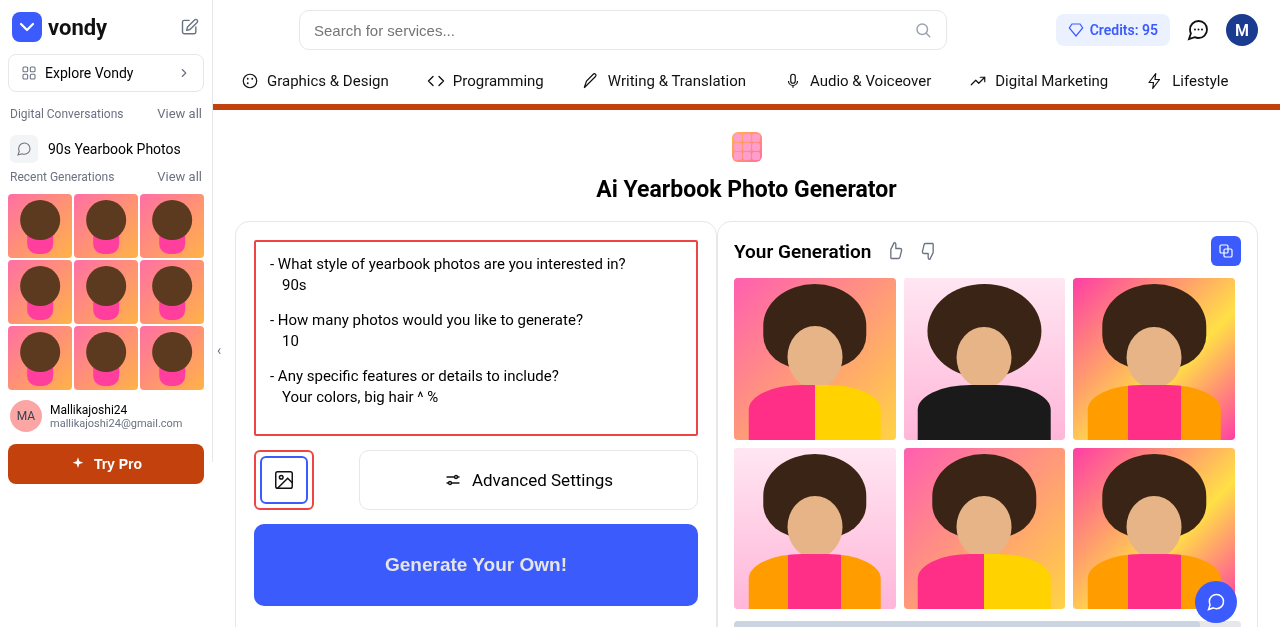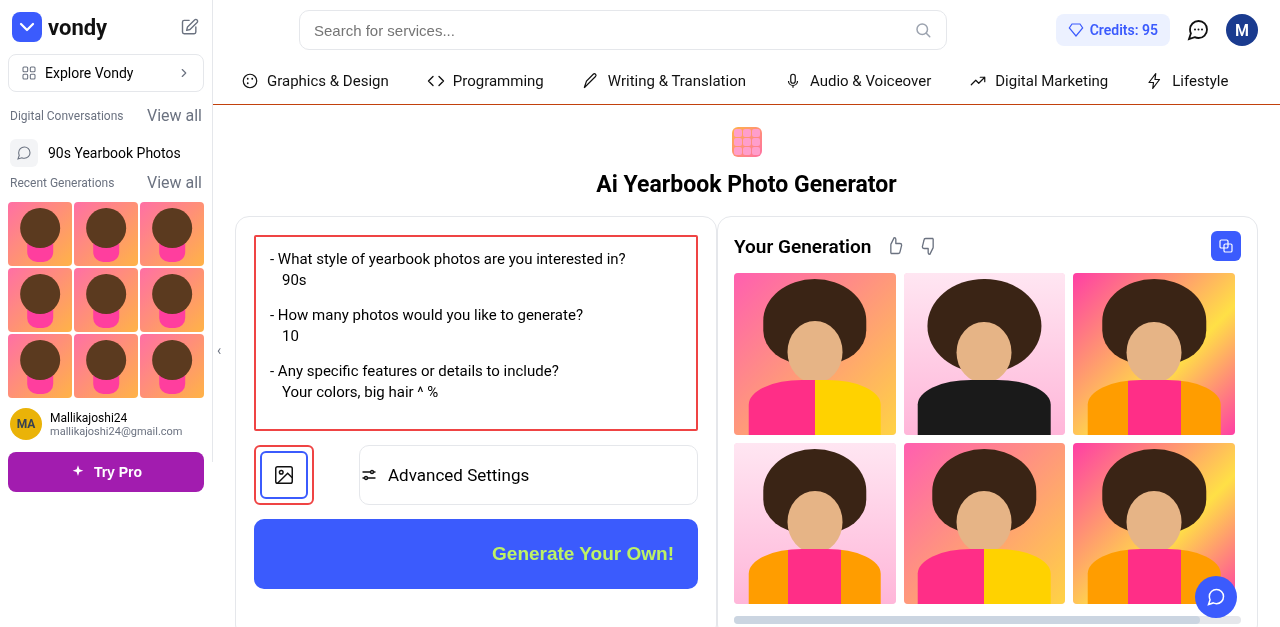--- a/index.html
+++ b/index.html
@@ -6,56 +6,56 @@
 body { font-family: -apple-system, BlinkMacSystemFont, "Segoe UI", Roboto, sans-serif; background: #fff; width: 1280px; height: 627px; overflow: hidden; }
 .app { display: flex; height: 462px; }
 .sidebar { width: 213px; border-right: 1px solid #e5e7eb; display: flex; flex-direction: column; padding: 8px 6px; }
 .logo-row { display: flex; align-items: center; justify-content: space-between; padding: 4px 6px 12px; }
 .logo { display: flex; align-items: center; gap: 6px; font-weight: 700; font-size: 22px; color: #111; }
 .logo-mark { width: 30px; height: 30px; background: #3b5bfd; border-radius: 8px; display: flex; align-items: center; justify-content: center; }
 .edit-icon { width: 20px; height: 20px; color: #6b7280; cursor: pointer; }
 .explore { border: 1px solid #e5e7eb; border-radius: 8px; padding: 10px 12px; display: flex; align-items: center; justify-content: space-between; font-size: 14px; cursor: pointer; margin: 0 2px 14px; }
 .explore-left { display: flex; align-items: center; gap: 8px; }
 .section-head { display: flex; justify-content: space-between; align-items: center; padding: 0 4px 8px; font-size: 12px; color: #6b7280; }
-.section-head a { color: #6b7280; text-decoration: none; font-size: 16px; }
+.section-head a { color: #6b7280; text-decoration: none; font-size: 13px; }
 .conv-item { display: flex; align-items: center; gap: 10px; padding: 6px 4px; font-size: 14px; cursor: pointer; }
 .conv-icon { width: 28px; height: 28px; background: #f3f4f6; border-radius: 6px; display:flex; align-items:center; justify-content:center; }
 .spacer { flex: 1; }
 .gen-grid { display: grid; grid-template-columns: repeat(3,1fr); gap: 2px; padding: 2px; }
 .gen-thumb { aspect-ratio: 1; border-radius: 4px; background: linear-gradient(135deg,#ff6fa5,#ffb347); position:relative; overflow:hidden; }
 .gen-thumb::after{content:"";position:absolute;left:50%;top:10%;transform:translateX(-50%);width:62%;height:62%;border-radius:50%;background:#5b3a1f;}
 .gen-thumb::before{content:"";position:absolute;left:50%;top:48%;transform:translateX(-50%);width:40%;height:46%;border-radius:10px;background:#ff3e9e;}
 .user-row { display: flex; align-items: center; gap: 8px; padding: 8px 4px; }
-.avatar-ma { width: 32px; height: 32px; border-radius: 50%; background: #eab308; display:flex; align-items:center; justify-content:center; font-size:12px; font-weight:700; color:#374151; }
+.avatar-ma { width: 32px; height: 32px; border-radius: 50%; background: #fca5a5; display:flex; align-items:center; justify-content:center; font-size:12px; font-weight:400; color:#374151; }
 .user-info { display:flex; flex-direction:column; font-size:12px; }
 .user-email { color:#6b7280; font-size:11px; }
-.try-pro { margin: 4px 2px 6px; background:#a21caf; color:#fff; border:none; border-radius:8px; padding:12px; font-size:14px; font-weight:600; cursor:pointer; display:flex; align-items:center; justify-content:center; gap:8px; }
+.try-pro { margin: 4px 2px 6px; background:#c2410c; color:#fff; border:none; border-radius:8px; padding:12px; font-size:14px; font-weight:600; cursor:pointer; display:flex; align-items:center; justify-content:center; gap:8px; }
 .main { flex:1; display:flex; flex-direction:column; position: relative; }
 .top-row { display:flex; align-items:center; gap:4px; padding:10px 22px 0 86px; }
 .search { flex: 0 0 648px; border:1px solid #e5e7eb; border-radius:10px; padding:10px 14px; display:flex; align-items:center; gap:8px; color:#9ca3af; }
 .search input { border:none; outline:none; flex:1; font-size:15px; }
 .top-right { margin-left:auto; display:flex; align-items:center; gap:16px; }
 .credits { background:#ecf1ff; color:#3b5bfd; border-radius:8px; padding:8px 12px; font-weight:600; font-size:14px; display:flex; align-items:center; gap:6px; }
 .chat-icon { width:24px; height:24px; cursor:pointer; }
 .avatar-m { width:32px; height:32px; border-radius:50%; background:#1a3b8f; color:#fff; display:flex; align-items:center; justify-content:center; font-weight:600; }
-.tabs { display:flex; gap:38px; padding:22px 28px 14px; border-bottom:1px solid #c2410c; font-size:15px; color:#111; }
+.tabs { display:flex; gap:38px; padding:22px 28px 14px; border-bottom:6px solid #c2410c; font-size:15px; color:#111; }
 .tab { display:flex; align-items:center; gap:8px; cursor:pointer; white-space:nowrap; }
 .page-title-row { display:flex; align-items:center; justify-content:center; gap:14px; padding:22px 0 18px;flex-direction:column; }
 .page-icon { width:30px; height:30px; border-radius:6px; background:linear-gradient(135deg,#ffb347,#ff6fa5); display:grid; grid-template-columns:repeat(3,1fr); gap:1px; padding:2px; }
 .page-icon span{background:#ff9ecb; border-radius:2px;}
 .page-title { font-size:23px; font-weight:700; }
 .content { display:flex; padding:0 22px 16px; flex:1; }
 .card { border:1px solid #e5e7eb; border-radius:14px; background:#fff; }
 .left-card { width: 482px; padding:18px 18px; display:flex; flex-direction:column; gap:14px; }
 .prompt-box { border:2px solid #ef4444; border-radius:2px; padding:12px 14px; font-size:15px; line-height:1.4; min-height: 196px; }
 .ctrl-row { display:flex; gap:10px; }
 .img-btn { width:60px; height:60px; border:2px solid #ef4444; border-radius:6px; display:flex; align-items:center; justify-content:center; cursor:pointer; }
 .img-btn-inner { width:48px; height:48px; border:2px solid #3b5bfd; border-radius:6px; display:flex; align-items:center; justify-content:center; }
-.adv { flex:1; border:1px solid #e5e7eb; border-radius:10px; display:flex; align-items:center; justify-content:flex-start; gap:10px; font-size:17px; cursor:pointer;margin-left:35px; }
-.generate { background:#3b5bfd; color:#bef264; border:none; border-radius:10px; padding:24px; font-size:19px; font-weight:600; cursor:pointer;text-align:right; }
+.adv { flex:1; border:1px solid #e5e7eb; border-radius:10px; display:flex; align-items:center; justify-content:center; gap:10px; font-size:17px; cursor:pointer;margin-left:35px; }
+.generate { background:#3b5bfd; color:#e5e5e5; border:none; border-radius:10px; padding:30px; font-size:19px; font-weight:600; cursor:pointer; }
 .right-card { flex:1; padding:14px 16px; display:flex; flex-direction:column; position: relative; }
 .gen-head { display:flex; align-items:center; gap:14px; margin-bottom:12px; }
 .gen-title { font-size:19px; font-weight:600; }
 .thumb-copy { margin-left:auto; width:30px; height:30px; background:#3b5bfd; border-radius:6px; display:flex; align-items:center; justify-content:center; cursor:pointer; }
 .big-grid { display:grid; grid-template-columns:repeat(3,1fr); gap:8px; overflow-y:auto; padding-right: 6px; padding-bottom: 4px; }
 .big-thumb { aspect-ratio: 1; border-radius:4px; background:#ffd0e6; position:relative; overflow:hidden; }
 .big-thumb .bg{position:absolute;inset:0;}
 .bgA{background:linear-gradient(135deg,#ff5fb0 0%,#ffd344 100%);}
 .bgB{background:linear-gradient(180deg,#ffe6f2 0%,#ffb6d9 100%);}
 .bgC{background:linear-gradient(135deg,#ff3ea5 0%,#ffe046 60%, #ff3ea5 100%);}

